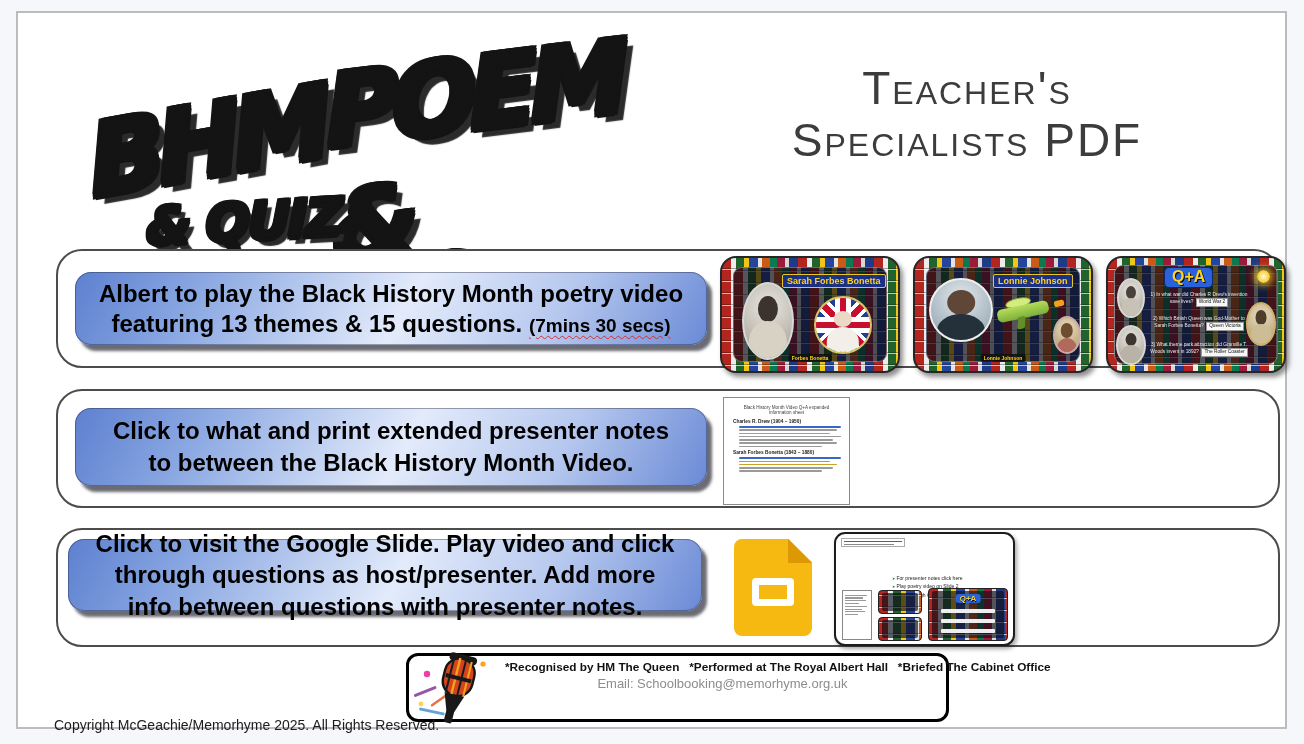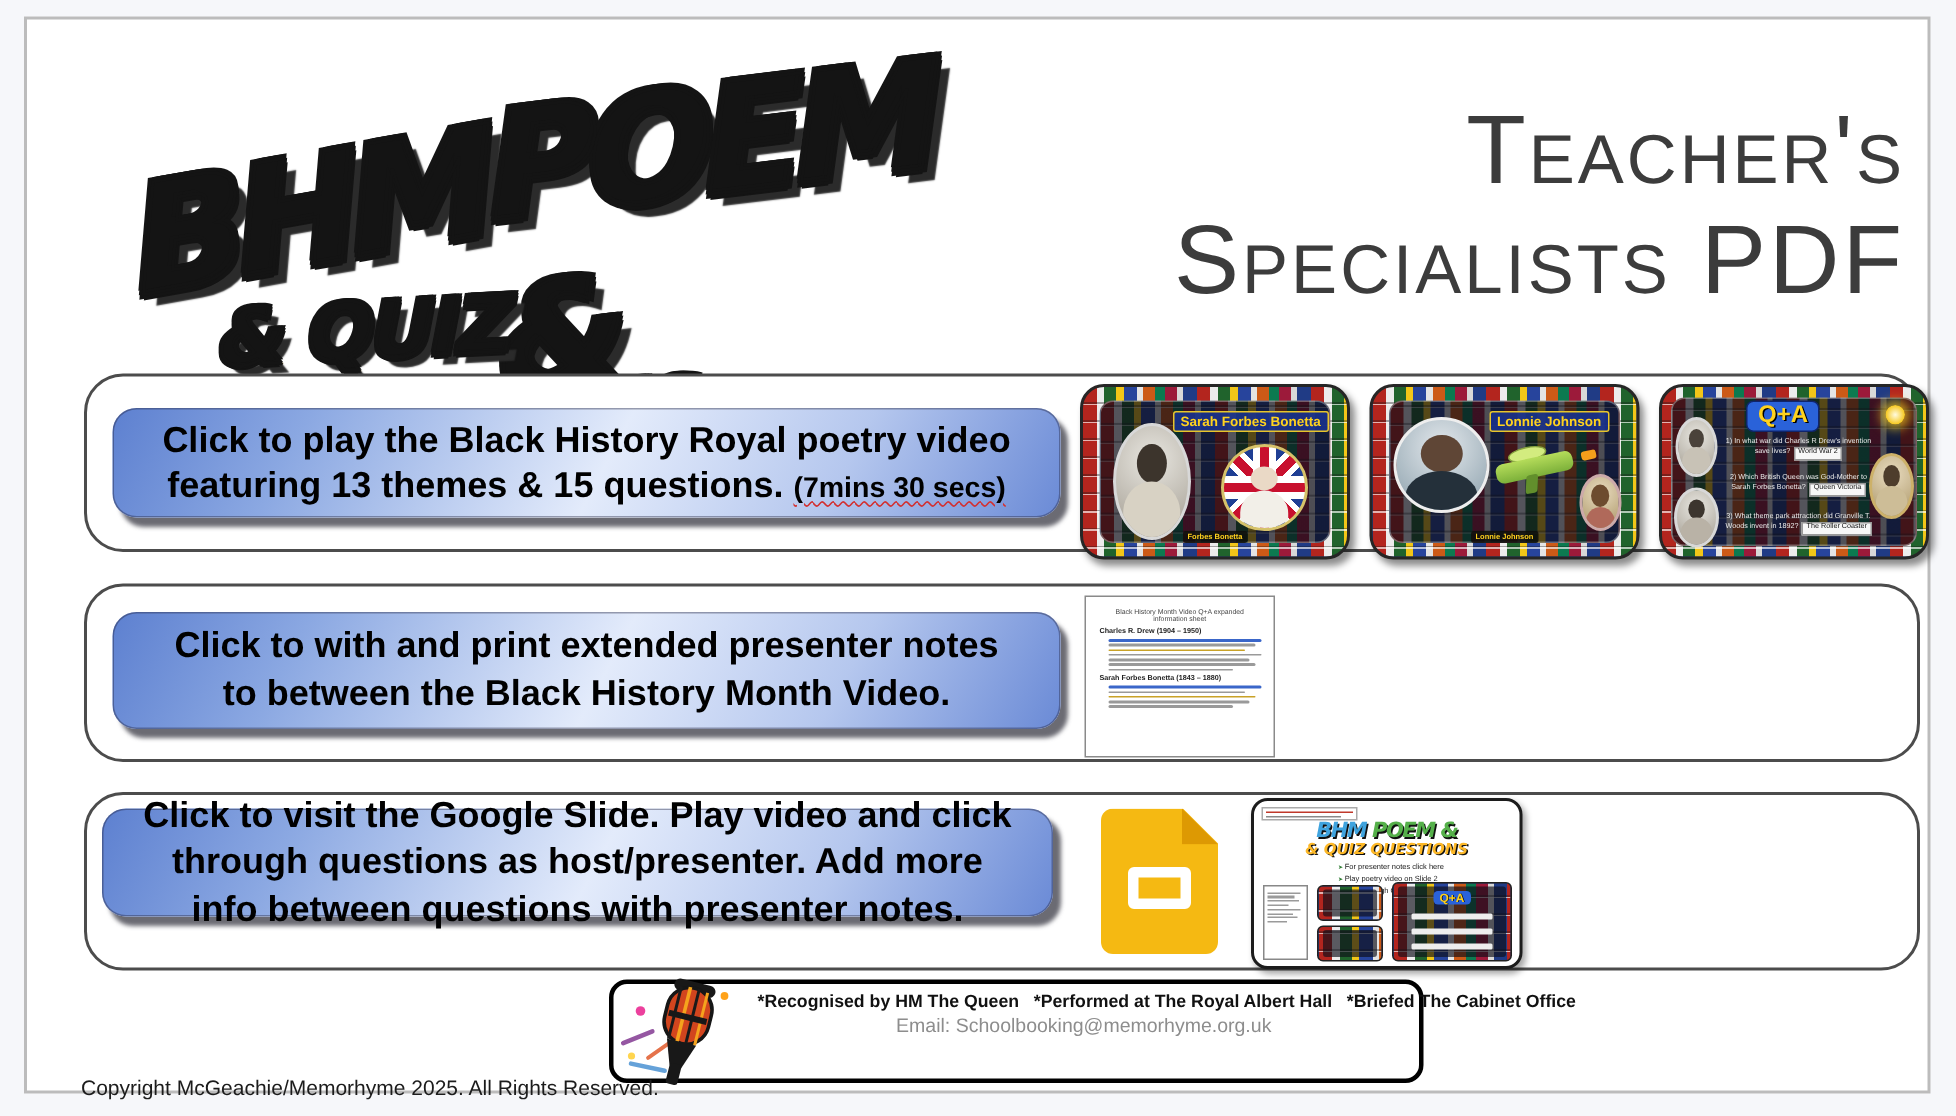--- a/index.html
+++ b/index.html
@@ -18,22 +18,22 @@
   .logo-bhm  { left:12px;  top:52px;  font-size:100px; letter-spacing:-7px; transform:rotate(-10deg) skewX(-4deg);
                background-image:linear-gradient(160deg,#9adcf5 0%,#45a8e0 45%,#1c7cc0 100%); }
   .logo-poem { left:252px; top:2px;   font-size:100px; letter-spacing:-7px; transform:rotate(-7deg) skewX(-4deg);
                background-image:linear-gradient(160deg,#cbe44d 0%,#5cb24b 52%,#2f8c3e 100%); }
   .logo-quiz { left:70px;  top:152px; font-size:52px;  letter-spacing:-2px; transform:rotate(-3deg) skewX(-3deg);
                background-image:linear-gradient(175deg,#ffe94d 0%,#fdb827 50%,#ee7c1a 100%);
                text-shadow:-2px -2px 0 #141414,2px -2px 0 #141414,-2px 2px 0 #141414,2px 2px 0 #141414,
                  -2px 0 0 #141414,2px 0 0 #141414,0 -2px 0 #141414,0 3px 0 #141414,6px 7px 1px #2b2b2b; }
 
   
-  .pdf-title { position:absolute; left:646px; top:50px; width:606px; text-align:right; color:#3c3c3c;
-    font-variant:small-caps; font-weight:400; font-size:65px; line-height:1.13; letter-spacing:2px; }
+  .pdf-title { position:absolute; left:646px; top:50px; width:606px; text-align:center; color:#3c3c3c;
+    font-variant:small-caps; font-weight:400; font-size:46px; line-height:1.13; letter-spacing:2px; }
 
   
   .section { position:absolute; left:38px; width:1224px; height:119px; background:#fff;
     border:2px solid #4c4c4c; border-radius:26px; }
   .sec1 { top:236px; } .sec2 { top:376px; } .sec3 { top:515px; }
 
   
   .bluebtn { position:absolute; display:flex; flex-direction:column; justify-content:center; align-items:center;
     text-align:center; color:#000; font-weight:700; border-radius:16px; cursor:pointer;
     background:linear-gradient(118deg,#5d80d0 0%,#8ba8e2 20%,#e3ebfb 52%,#b5c7ee 76%,#6a8ad6 100%);
@@ -153,21 +153,21 @@
     <div class="graffiti logo-quiz">&amp; QUIZ QUESTIONS</div>
   </div>
 
   <div class="pdf-title">
     <div>Teacher's</div>
     <div>Specialists PDF</div>
   </div>
 
   <div class="section sec1">
     <div class="bluebtn btn1">
-      <div>Click to play the Black History Royal poetry video</div>
+      <div>Albert to play the Black History Month poetry video</div>
       <div>
         <span>featuring 13 themes &amp; 15 questions.</span>
         <span class="dur squiggle">(7mins 30 secs)</span>
       </div>
     </div>
 
     <div class="thumb flagbg" style="left:662px;">
       <div class="thumb-inner"></div>
       <div class="t-title" style="left:60px; top:16px;">Sarah Forbes Bonetta</div>
       <div class="oval gray" style="left:20px; top:24px; width:52px; height:78px;">
@@ -227,21 +227,21 @@
       </div>
       <div class="qrow" style="top:84px;">
         <span>3) What theme park attraction did Granville T. Woods invent in 1892?</span>
         <span class="ans">The Roller Coaster</span>
       </div>
     </div>
   </div>
 
   <div class="section sec2">
     <div class="bluebtn btn2">
-      <div>Click to with and print extended presenter notes</div>
+      <div>Click to what and print extended presenter notes</div>
       <div>to between  the Black History Month Video.</div>
     </div>
     <div class="doc">
       <div class="doc-title">Black History Month Video Q+A expanded information sheet</div>
       <div class="doc-h">Charles R. Drew (1904 – 1950)</div>
       <div class="dline w3 lk"></div>
       <div class="dline w1"></div>
       <div class="dline w2 hl"></div>
       <div class="dline w3"></div>
       <div class="dline w5"></div>
@@ -267,26 +267,20 @@
       <div class="gs-body"></div>
       <div class="gs-fold"></div>
       <div class="gs-rect"></div>
     </div>
 
     <div class="slidethumb">
       <div class="st-banner">
           <div class="bl1"></div>
           <div class="bl2"></div>
         </div>
-      <div class="st-logo">
-        <div class="st-l1">
-          <span class="st-bhm">BHM </span><span class="st-poem">POEM &amp;</span>
-        </div>
-        <div class="st-l2">&amp; QUIZ QUESTIONS</div>
-      </div>
       <div class="st-bullets">
         <div>For presenter notes click here</div>
         <div>Play poetry video on Slide 2</div>
         <div>Click through Questions from Slide 3 onwards</div>
       </div>
       <div class="st-notes">
         <div class="nline" style="width:90%;"></div>
           <div class="nline" style="width:75%;"></div>
         <div class="nline" style="width:88%;"></div>
           <div class="nline" style="width:60%;"></div>

